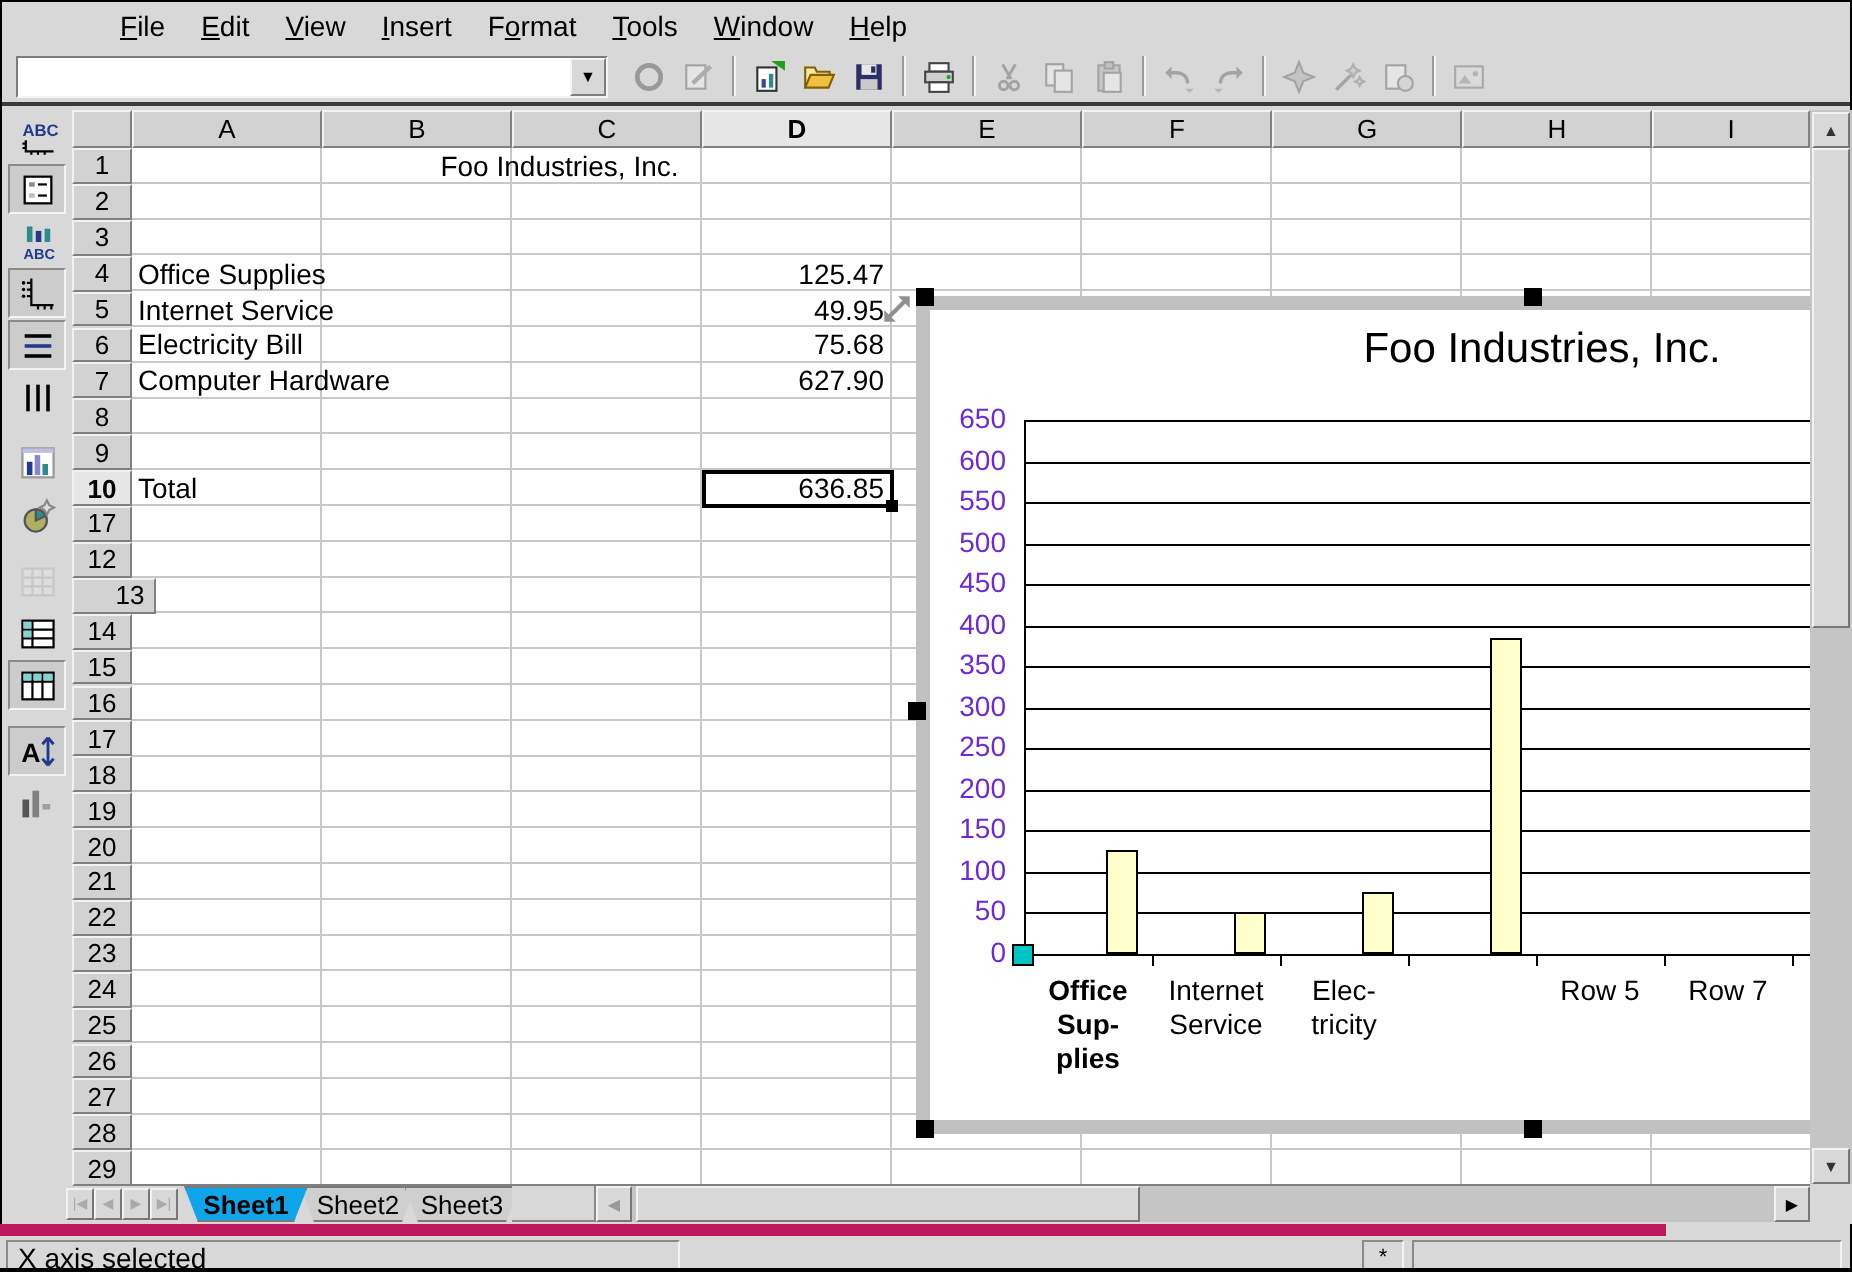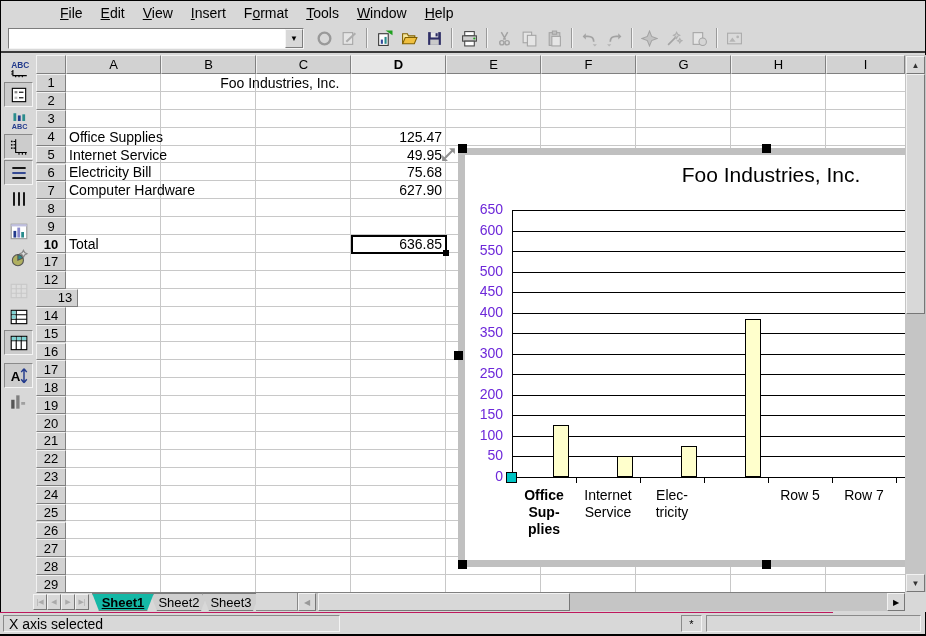--- a/index.html
+++ b/index.html
@@ -52,23 +52,23 @@
   .axis-handle{position:absolute;width:11px;height:11px;background:#00c4c4;border:1px solid #000;box-sizing:border-box;}
   
   .sbtrough{position:absolute;background:#c5c5c5;}
   .sbbtn{position:absolute;background:#d8d8d8;border:1px solid;border-color:#f2f2f2 #777 #777 #f2f2f2;box-sizing:border-box;display:flex;align-items:center;justify-content:center;font-size:8px;color:#333;}
   .sbthumb{position:absolute;background:#d8d8d8;border:1px solid;border-color:#f2f2f2 #777 #777 #f2f2f2;box-sizing:border-box;}
   
   .tabrow-line{position:absolute;left:36px;top:592px;width:869px;height:1px;background:#808080;}
   .navbtn{position:absolute;top:594px;width:14px;height:16px;background:#d8d8d8;border:1px solid;border-color:#f2f2f2 #777 #777 #f2f2f2;box-sizing:border-box;display:flex;align-items:center;justify-content:center;font-size:7px;color:#aaa;}
   .sheet-tab{position:absolute;top:593px;height:18px;background:#cfcfcf;clip-path:polygon(0 0,100% 0,calc(100% - 7px) 100%,7px 100%);
     display:flex;align-items:center;justify-content:center;font-size:13px;color:#000;box-sizing:border-box;border:1px solid #7a7a7a;}
-  .sheet-tab.active{background:#14b8a6;font-weight:bold;z-index:3;text-decoration:underline;}
-  
-  .statusbar{position:absolute;left:0;top:612px;width:833px;height:22px;background:#d8d8d8;border-top:1px solid #be185d;box-sizing:border-box;}
+  .sheet-tab.active{background:#0ea5e9;font-weight:bold;z-index:3;}
+  
+  .statusbar{position:absolute;left:0;top:612px;width:833px;height:22px;background:#d8d8d8;border-top:6px solid #be185d;box-sizing:border-box;}
   .spanel{position:absolute;top:2px;height:17px;background:#d8d8d8;border:1px solid;border-color:#8a8a8a #f4f4f4 #f4f4f4 #8a8a8a;
     font-size:14px;color:#000;display:flex;align-items:center;padding:0 5px;box-sizing:border-box;}
   .bottombar{position:absolute;left:0;top:634px;width:926px;height:2px;background:#000;}
   .cursor-icon{position:absolute;}
 </style>
 </head>
 <body>
 
 <div class="window" id="win">
 

